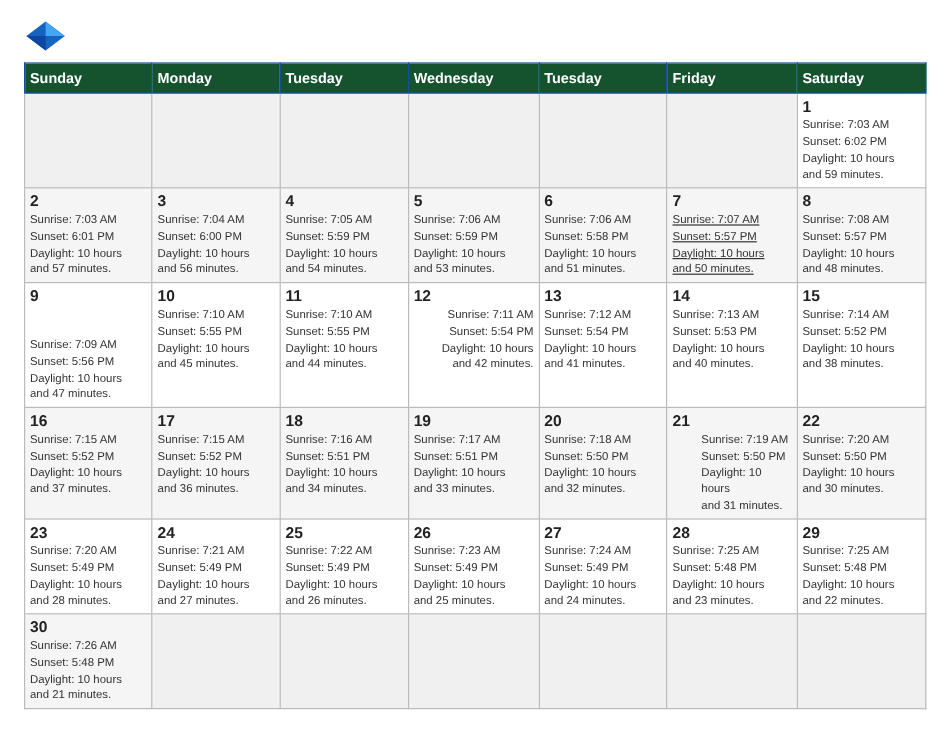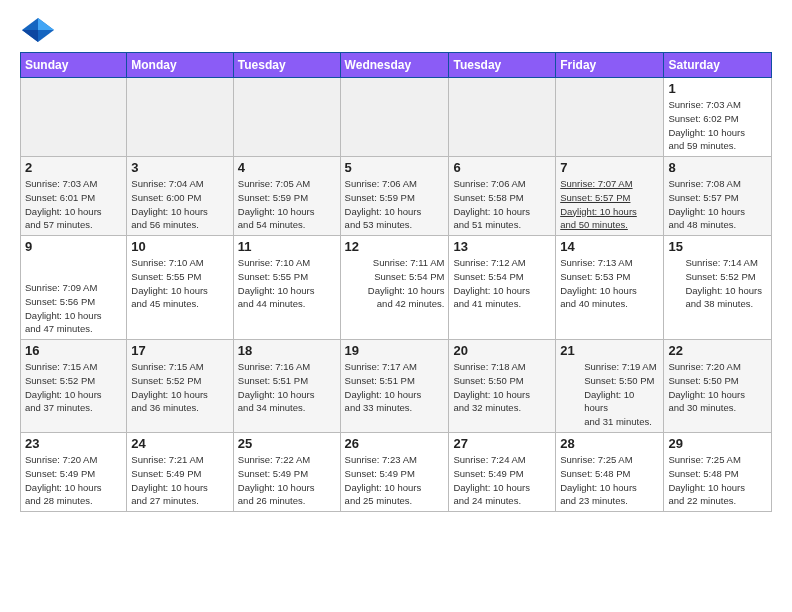--- a/index.html
+++ b/index.html
@@ -43,21 +43,21 @@
     .location {
       font-size: 15px;
       color: #444;
     }
     .calendar {
       width: 100%;
       border-collapse: collapse;
       border: 1px solid #bbb;
     }
     .calendar th {
-      background: #8b5cf6;
+      background: #14532d;
       color: #fff;
       font-size: 12px;
       font-weight: bold;
       padding: 5px 4px;
       text-align: left;
       border: 1px solid #1050a0;
     }
     .calendar td {
       border: 1px solid #bbb;
       vertical-align: top;
@@ -223,21 +223,21 @@
         </td>
         <td>
           <span class="day-num">14</span>
           <div class="day-info" style="white-space: pre-line;">Sunrise: 7:13 AM
 Sunset: 5:53 PM
 Daylight: 10 hours
 and 40 minutes.</div>
         </td>
         <td>
           <span class="day-num">15</span>
-          <div class="day-info" style="white-space: pre-line; margin-left: 17px;">Sunrise: 7:14 AM
+          <div class="day-info" style="white-space: pre-line;">Sunrise: 7:14 AM
 Sunset: 5:52 PM
 Daylight: 10 hours
 and 38 minutes.</div>
         </td>
       </tr>
       <tr class="row-shade">
         <td>
           <span class="day-num">16</span>
           <div class="day-info" style="white-space: pre-line;">Sunrise: 7:15 AM
 Sunset: 5:52 PM
@@ -330,15 +330,30 @@
 Daylight: 10 hours
 and 23 minutes.</div>
         </td>
         <td>
           <span class="day-num">29</span>
           <div class="day-info" style="white-space: pre-line;">Sunrise: 7:25 AM
 Sunset: 5:48 PM
 Daylight: 10 hours
 and 22 minutes.</div>
         </td>
+      </tr>
+      <tr class="row-shade">
+        <td>
+          <span class="day-num">30</span>
+          <div class="day-info" style="white-space: pre-line;">Sunrise: 7:26 AM
+Sunset: 5:48 PM
+Daylight: 10 hours
+and 21 minutes.</div>
+        </td>
+        <td class="empty"></td>
+        <td class="empty"></td>
+        <td class="empty"></td>
+        <td class="empty"></td>
+        <td class="empty"></td>
+        <td class="empty"></td>
       </tr>
     </tbody>
 </table>
 
 </body></html>

